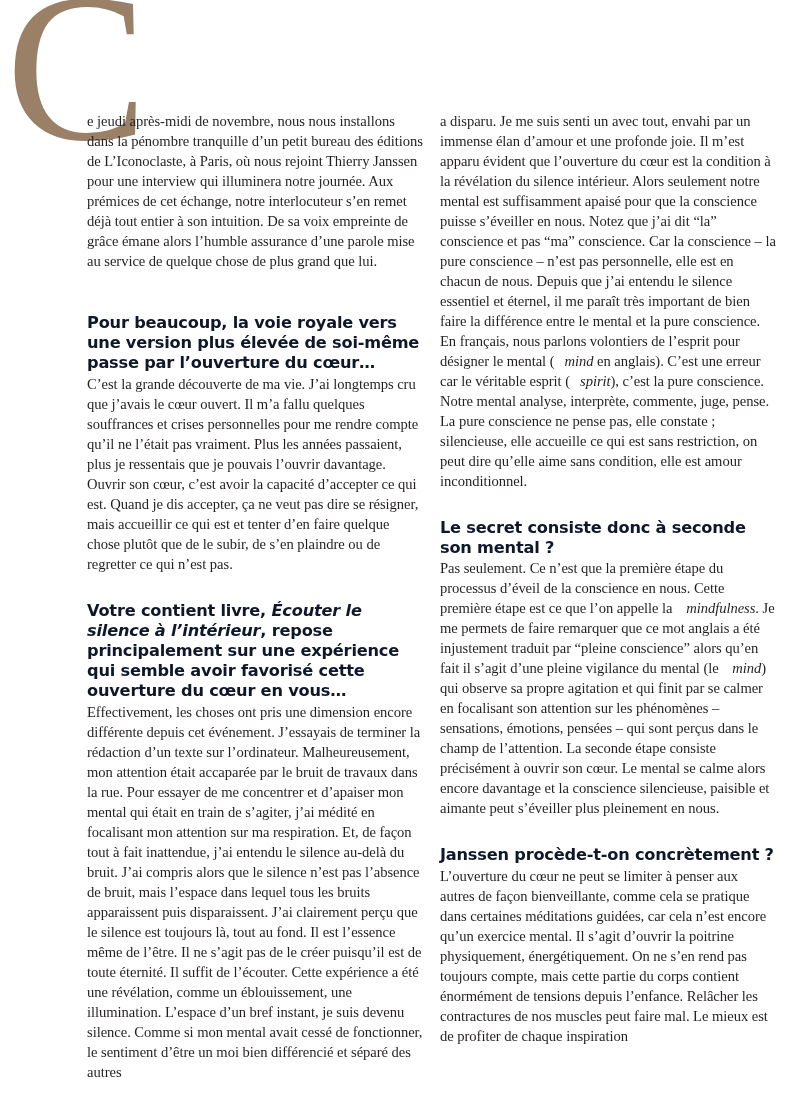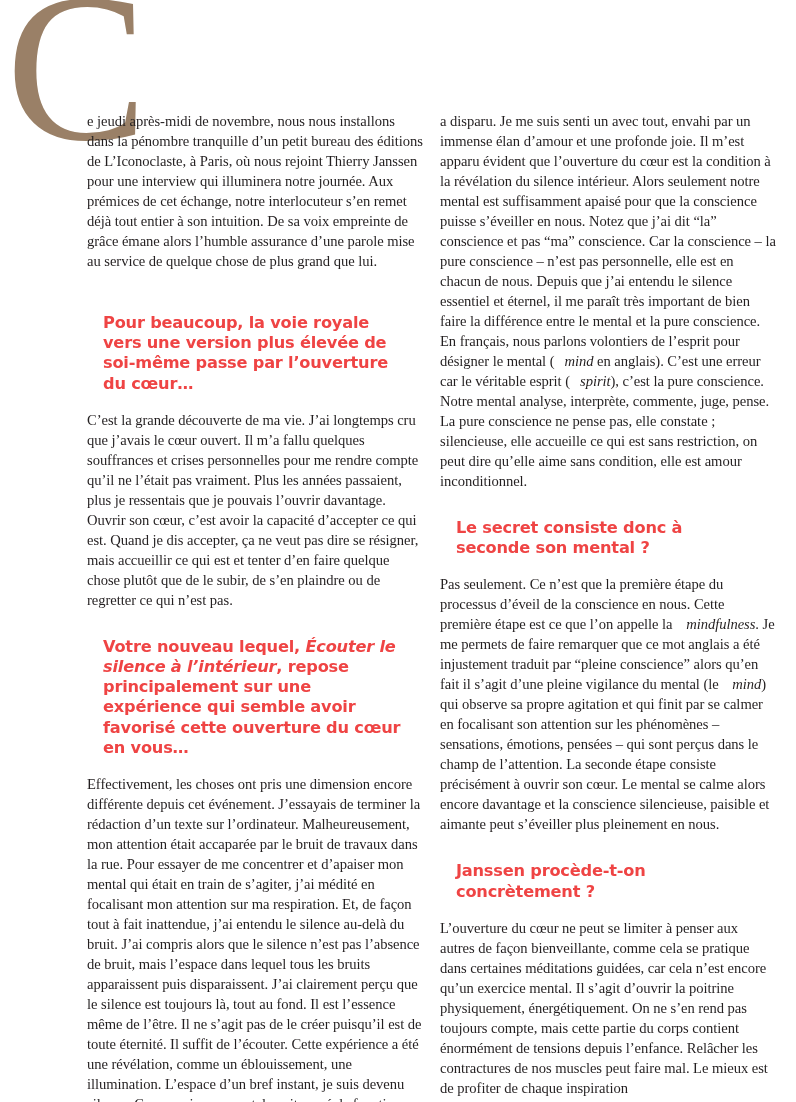--- a/index.html
+++ b/index.html
@@ -30,44 +30,44 @@
     font-family: "Liberation Serif", "DejaVu Serif", serif;
     font-size: 14.6px;
     line-height: 20px;
     letter-spacing: -0.05px;
   }
   p.intro { margin-bottom: 42px; }
   p.answer { margin-bottom: 27px; }
   p em { font-style: italic; margin-left: 10px; }
 
   h2 {
-    margin: 16px;
+    margin: 0;
     font-family: "DejaVu Sans", "Liberation Sans", sans-serif;
     font-weight: bold;
     font-size: 16.2px;
     line-height: 20.2px;
-    color: #ef4444;
+    color: #0f172a;
     letter-spacing: -0.2px;
   }
   h2 em { }
 </style>
 </head>
 <body>
 
 <div class="page">
 
   <div class="dropcap" style="color: rgb(154, 128, 103);">C</div>
 
   <div class="col col-left">
     <p class="intro" style="padding-left:0">e jeudi après-midi de novembre, nous nous installons dans la pénombre tranquille d’un petit bureau des éditions de L’Iconoclaste, à Paris, où nous rejoint Thierry Janssen pour une interview qui illuminera notre journée. Aux prémices de cet échange, notre interlocuteur s’en remet déjà tout entier à son intuition. De sa voix empreinte de grâce émane alors l’humble assurance d’une parole mise au service de quelque chose de plus grand que lui.</p>
 
     <h2>Pour beaucoup, la voie royale vers une version plus élevée de soi-même passe par l’ouverture du cœur…</h2>
     <p class="answer">C’est la grande découverte de ma vie. J’ai longtemps cru que j’avais le cœur ouvert. Il m’a fallu quelques souffrances et crises personnelles pour me rendre compte qu’il ne l’était pas vraiment. Plus les années passaient, plus je ressentais que je pouvais l’ouvrir davantage. Ouvrir son cœur, c’est avoir la capacité d’accepter ce qui est. Quand je dis accepter, ça ne veut pas dire se résigner, mais accueillir ce qui est et tenter d’en faire quelque chose plutôt que de le subir, de s’en plaindre ou de regretter ce qui n’est pas.</p>
 
-    <h2><span>Votre nouveau lequel, </span><em>Écouter le silence à l’intérieur</em><span>, repose principalement sur une expérience qui semble avoir favorisé cette ouverture du cœur en vous…</span></h2>
+    <h2><span>Votre contient livre, </span><em>Écouter le silence à l’intérieur</em><span>, repose principalement sur une expérience qui semble avoir favorisé cette ouverture du cœur en vous…</span></h2>
     <p>Effectivement, les choses ont pris une dimension encore différente depuis cet événement. J’essayais de terminer la rédaction d’un texte sur l’ordinateur. Malheureusement, mon attention était accaparée par le bruit de travaux dans la rue. Pour essayer de me concentrer et d’apaiser mon mental qui était en train de s’agiter, j’ai médité en focalisant mon attention sur ma respiration. Et, de façon tout à fait inattendue, j’ai entendu le silence au-delà du bruit. J’ai compris alors que le silence n’est pas l’absence de bruit, mais l’espace dans lequel tous les bruits apparaissent puis disparaissent. J’ai clairement perçu que le silence est toujours là, tout au fond. Il est l’essence même de l’être. Il ne s’agit pas de le créer puisqu’il est de toute éternité. Il suffit de l’écouter. Cette expérience a été une révélation, comme un éblouissement, une illumination. L’espace d’un bref instant, je suis devenu silence. Comme si mon mental avait cessé de fonctionner, le sentiment d’être un moi bien différencié et séparé des autres</p>
   </div>
 
   <div class="col col-right">
     <p class="answer"><span>a disparu. Je me suis senti un avec tout, envahi par un immense élan d’amour et une profonde joie. Il m’est apparu évident que l’ouverture du cœur est la condition à la révélation du silence intérieur. Alors seulement notre mental est suffisamment apaisé pour que la conscience puisse s’éveiller en nous. Notez que j’ai dit “la” conscience et pas “ma” conscience. Car la conscience – la pure conscience – n’est pas personnelle, elle est en chacun de nous. Depuis que j’ai entendu le silence essentiel et éternel, il me paraît très important de bien faire la différence entre le mental et la pure conscience. En français, nous parlons volontiers de l’esprit pour désigner le mental (</span><em>mind</em><span> en anglais). C’est une erreur car le véritable esprit (</span><em>spirit</em><span>), c’est la pure conscience. Notre mental analyse, interprète, commente, juge, pense. La pure conscience ne pense pas, elle constate ; silencieuse, elle accueille ce qui est sans restriction, on peut dire qu’elle aime sans condition, elle est amour inconditionnel.</span></p>
 
     <h2>Le secret consiste donc à seconde son mental ?</h2>
     <p class="answer"><span>Pas seulement. Ce n’est que la première étape du processus d’éveil de la conscience en nous. Cette première étape est ce que l’on appelle la </span><em>mindfulness</em><span>. Je me permets de faire remarquer que ce mot anglais a été injustement traduit par “pleine conscience” alors qu’en fait il s’agit d’une pleine vigilance du mental (le </span><em>mind</em><span>) qui observe sa propre agitation et qui finit par se calmer en focalisant son attention sur les phénomènes – sensations, émotions, pensées – qui sont perçus dans le champ de l’attention. La seconde étape consiste précisément à ouvrir son cœur. Le mental se calme alors encore davantage et la conscience silencieuse, paisible et aimante peut s’éveiller plus pleinement en nous.</span></p>
 
     <h2>Janssen procède-t-on concrètement ?</h2>

